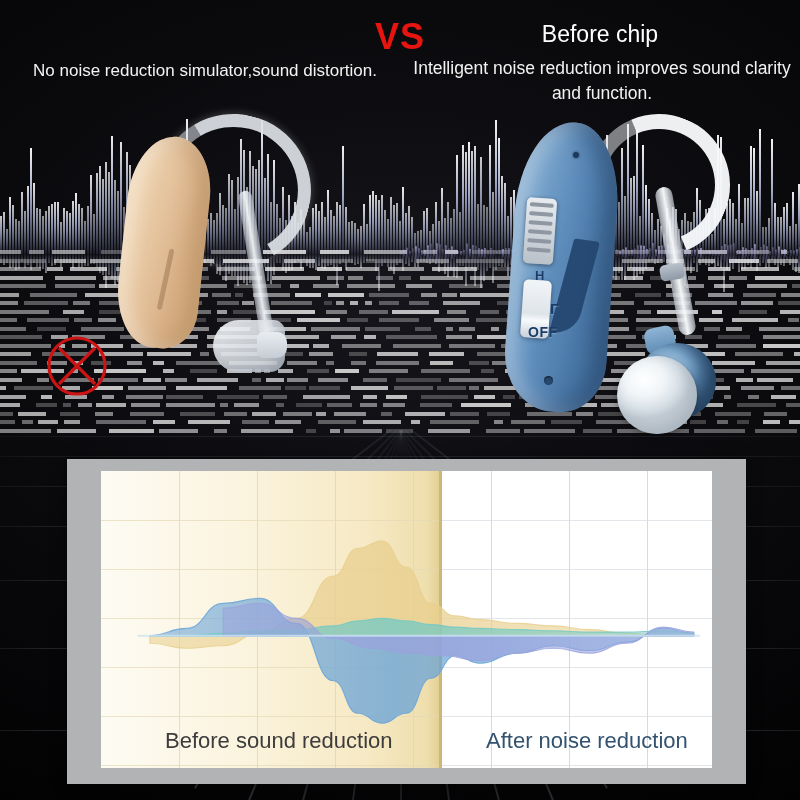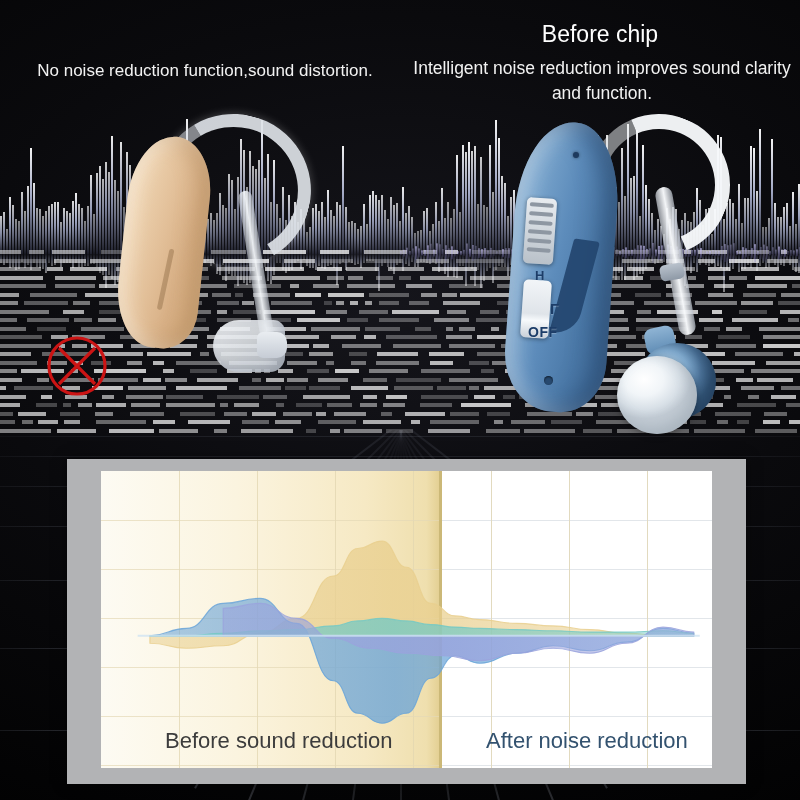--- a/index.html
+++ b/index.html
@@ -1402,21 +1402,22 @@
       <i style="left:381px;height:7.3px;opacity:0.43"></i>
       <i style="left:384px;height:7.9px;opacity:0.76"></i>
       <i style="left:387px;height:4.0px;opacity:0.34"></i>
       <i style="left:390px;height:5.8px;opacity:0.46"></i>
       <i style="left:393px;height:5.0px;opacity:0.53"></i>
       <i style="left:396px;height:7.3px;opacity:0.68"></i>
       <i style="left:399px;height:11.6px;opacity:0.35"></i>
     </div>
 
   <div class="hdr">
-    <div class="t-left-sub">No noise reduction function,sound distortion.</div>
+    <div class="t-left-sub">No noise reduction simulator,sound distortion.</div>
+    <div class="t-vs">VS</div>
     <div class="t-right-title">Before chip</div>
     <div class="t-right-sub">Intelligent noise reduction improves sound clarity and function.</div>
   </div>
 
   <div class="xbadge">
     <svg width="62" height="62" viewBox="0 0 62 62" aria-hidden="true">
       <circle cx="31" cy="31" r="28" fill="none" stroke="#cc1414" stroke-width="3.2"></circle>
       <line x1="13" y1="13" x2="49" y2="49" stroke="#cc1414" stroke-width="3.2"></line>
       <line x1="49" y1="13" x2="13" y2="49" stroke="#cc1414" stroke-width="3.2"></line>
     </svg>

